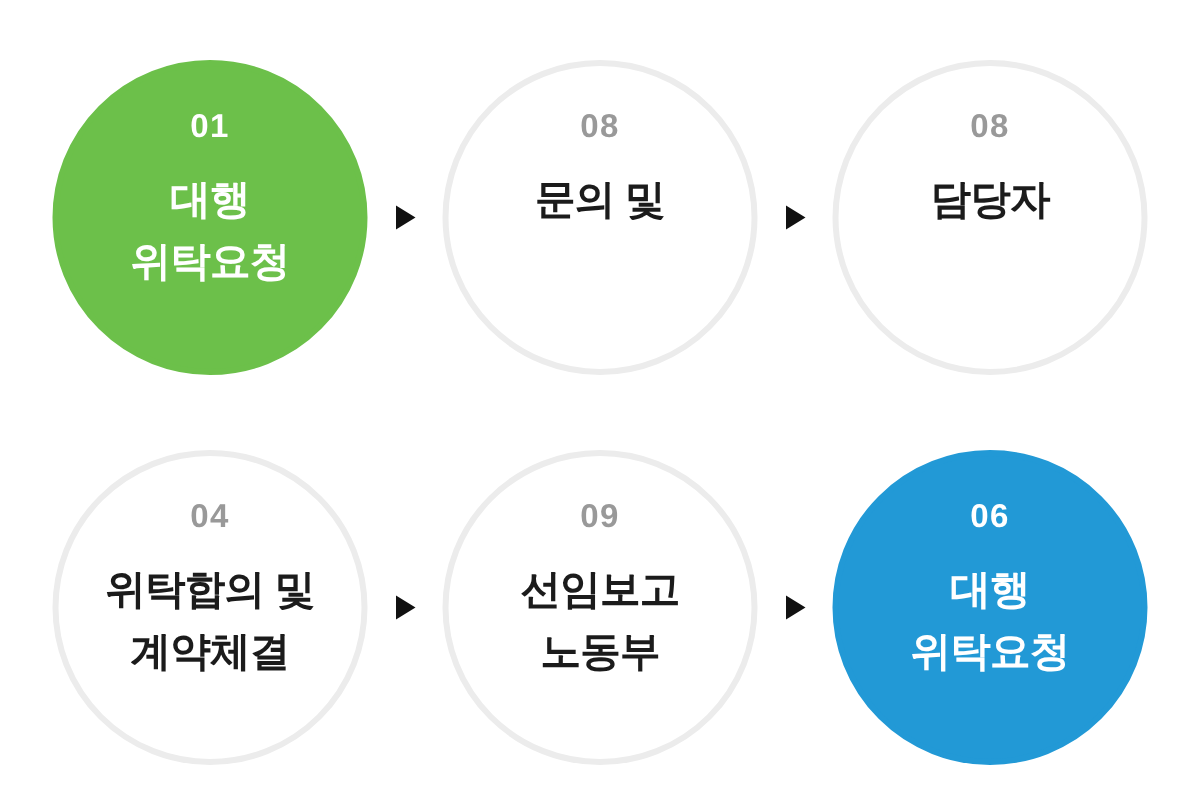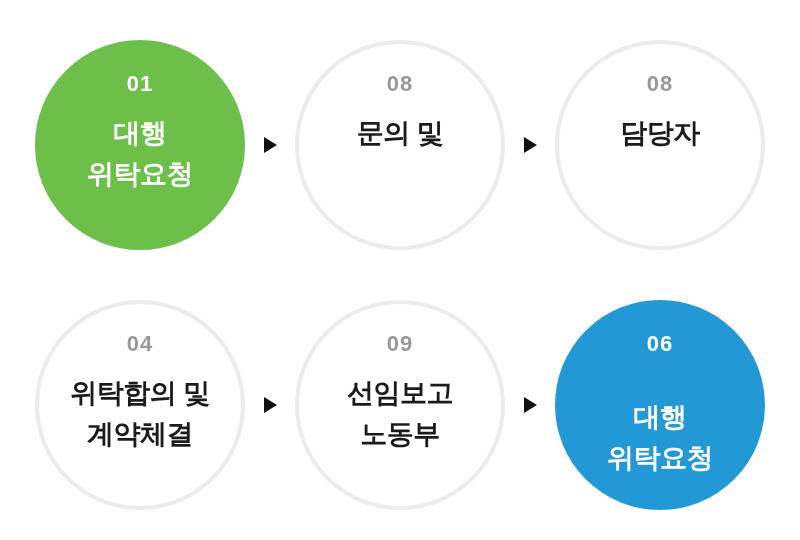--- a/index.html
+++ b/index.html
@@ -44,21 +44,20 @@
     background: #ffffff;
     border-color: var(--circle_border, #ececec);
   }
   .circle[data-variant="green"] {
     background: var(--green, #6cc04a);
     border-color: var(--green, #6cc04a);
   }
   .circle[data-variant="blue"] {
     background: var(--blue, #2299d6);
     border-color: var(--blue, #2299d6);
-    gap: 24px;
   }
   .num {
     margin-top: 24px;
     font-size: 22px;
     line-height: 32px;
     font-weight: 600;
     letter-spacing: 1px;
   }
   .circle[data-variant="white"] .num { color: var(--number_gray, #999999); }
   .circle[data-variant="green"] .num,

